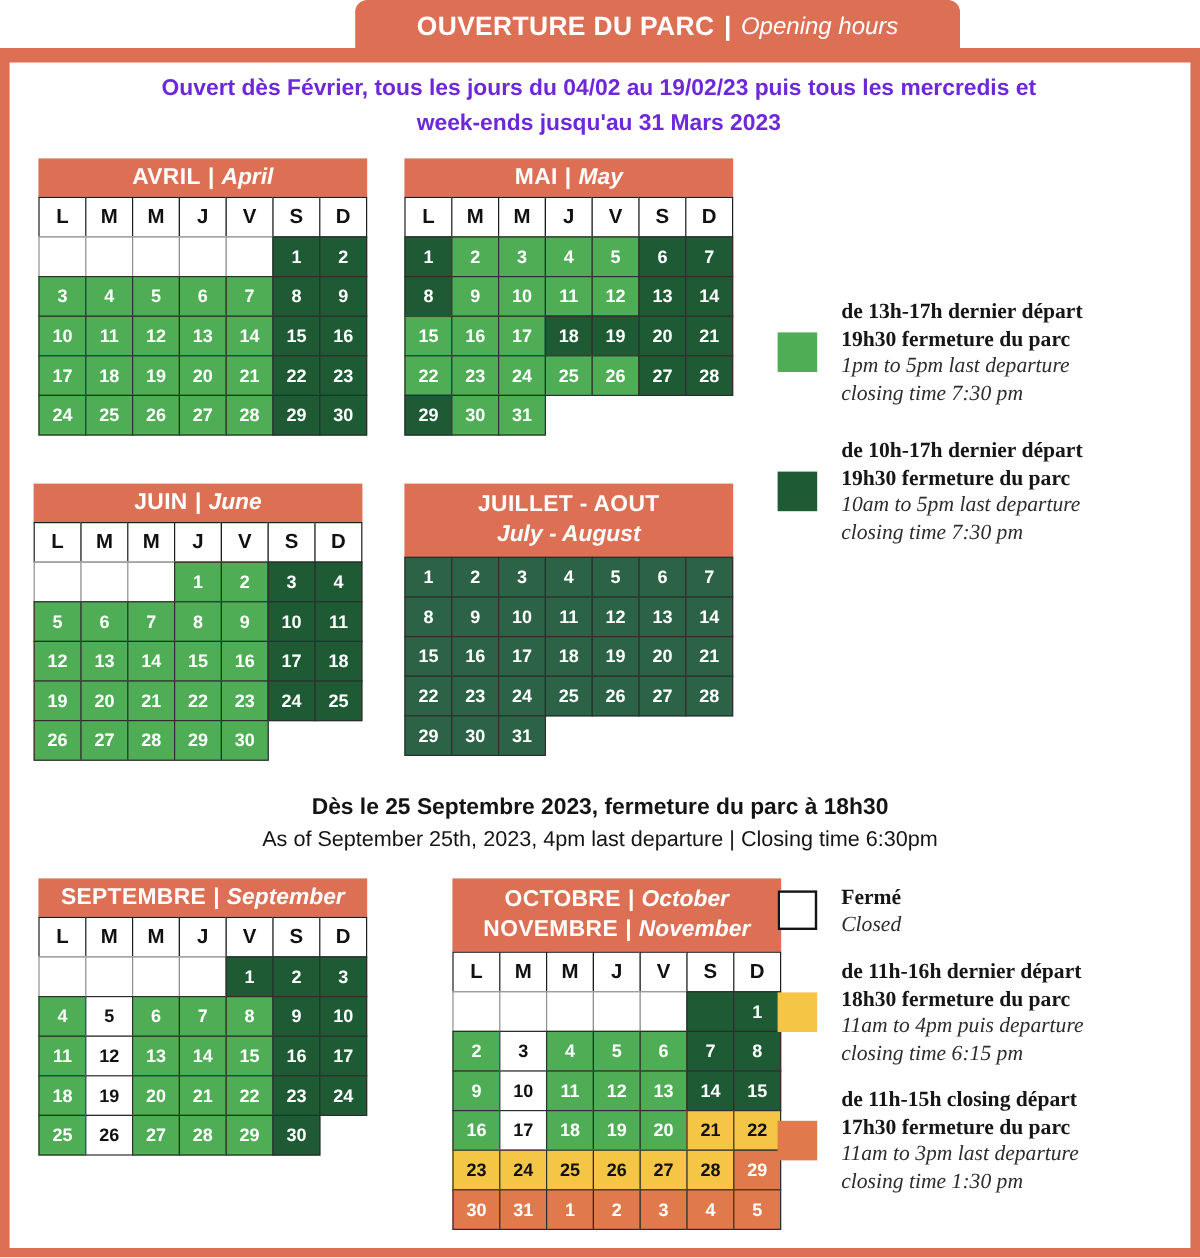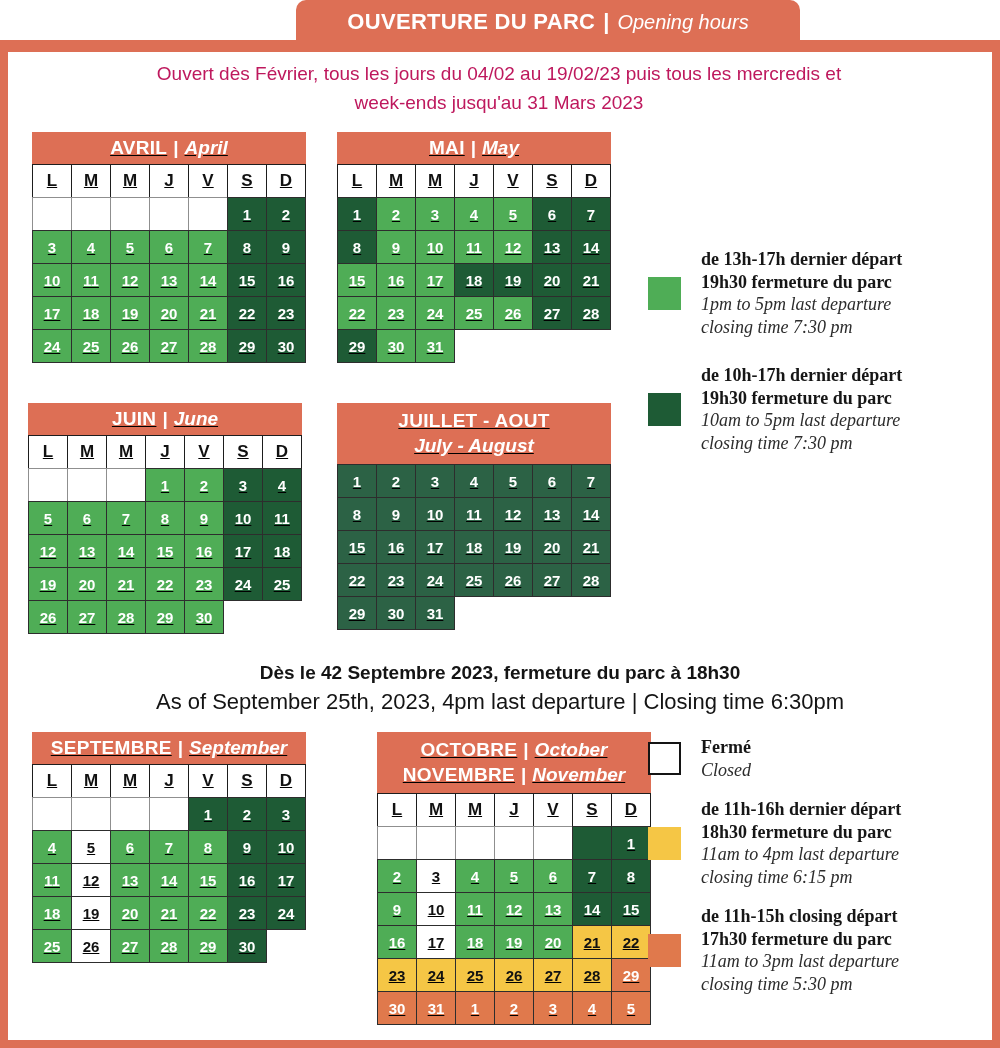--- a/index.html
+++ b/index.html
@@ -19,31 +19,31 @@
     background:var(--orange);border-radius:10px 10px 0 0;
     display:flex;align-items:center;justify-content:center;gap:8px;
     color:#fff;
     margin-left:12px;
   }
   .title-tab .t-fr{font-weight:bold;font-size:22px;letter-spacing:.3px;}
   .title-tab .t-sep{font-weight:bold;font-size:22px;}
   .title-tab .t-en{font-style:italic;font-size:20px;}
   .intro{
     position:absolute;left:50px;right:52px;top:60px;text-align:center;z-index:2;
-    font-weight:normal;font-size:19px;color:#be185d;line-height:1.5;
+    font-weight:bold;font-size:19px;color:#6d28d9;line-height:1.5;
   }
   .intro .line{display:block;}
   .notice{
     position:absolute;left:30px;right:30px;top:660px;text-align:center;z-index:2;
     color:#141414;line-height:1.4;
   }
   .notice .bold{display:block;font-weight:bold;font-size:19px;}
-  .notice .reg{display:block;font-size:22px;}
+  .notice .reg{display:block;font-size:18px;}
   
-  .cal{position:absolute;width:274px;z-index:2;text-decoration:underline;}
+  .cal{position:absolute;width:274px;z-index:2;}
   .cal-avril{left:32px;top:132px;}
   .cal-mai{left:337px;top:132px;}
   .cal-juin{left:28px;top:403px;text-align:center;}
   .cal-juillet{left:337px;top:403px;}
   .cal-septembre{left:32px;top:732px;}
   .cal-octobre{left:337px;top:732px;padding-left:40px;}
   .cal-header{
     width:274px;background:var(--orange);color:#fff;
     display:flex;flex-direction:column;align-items:center;justify-content:center;
     height:33px;
@@ -332,21 +332,21 @@
         <div class="cell july">28</div>
       </div>
       <div class="cal-row">
         <div class="cell july">29</div>
         <div class="cell july">30</div>
         <div class="cell july">31</div>
       </div>
     </div>
 
   <div class="notice">
-    <span class="bold">Dès le 42 Septembre 2023, fermeture du parc à 18h30</span>
+    <span class="bold">Dès le 25 Septembre 2023, fermeture du parc à 18h30</span>
     <span class="reg">As of September 25th, 2023, 4pm last departure | Closing time 6:30pm</span>
   </div>
 
   <div class="cal cal-septembre">
       <div class="cal-header">
         <div class="cal-header-line">
           <span class="fr">SEPTEMBRE</span>
           <span class="sep">|</span>
           <span class="en">September</span>
         </div>
@@ -509,28 +509,28 @@
         <div class="legend-text">
           <div class="l-bold">Fermé</div>
           <div class="l-italic">Closed</div>
         </div>
       </div>
       <div class="legend-item">
         <div class="swatch yellow"></div>
         <div class="legend-text">
           <div class="l-bold">de 11h-16h dernier départ</div>
           <div class="l-bold">18h30 fermeture du parc</div>
-          <div class="l-italic">11am to 4pm last departure</div>
+          <div class="l-italic">11am to 4pm puis departure</div>
           <div class="l-italic">closing time 6:15 pm</div>
         </div>
       </div>
       <div class="legend-item">
         <div class="swatch orange"></div>
         <div class="legend-text">
           <div class="l-bold">de 11h-15h closing départ</div>
           <div class="l-bold">17h30 fermeture du parc</div>
           <div class="l-italic">11am to 3pm last departure</div>
-          <div class="l-italic">closing time 5:30 pm</div>
+          <div class="l-italic">closing time 1:30 pm</div>
         </div>
       </div>
     </div>
 
 </div>
 
 </body></html>

